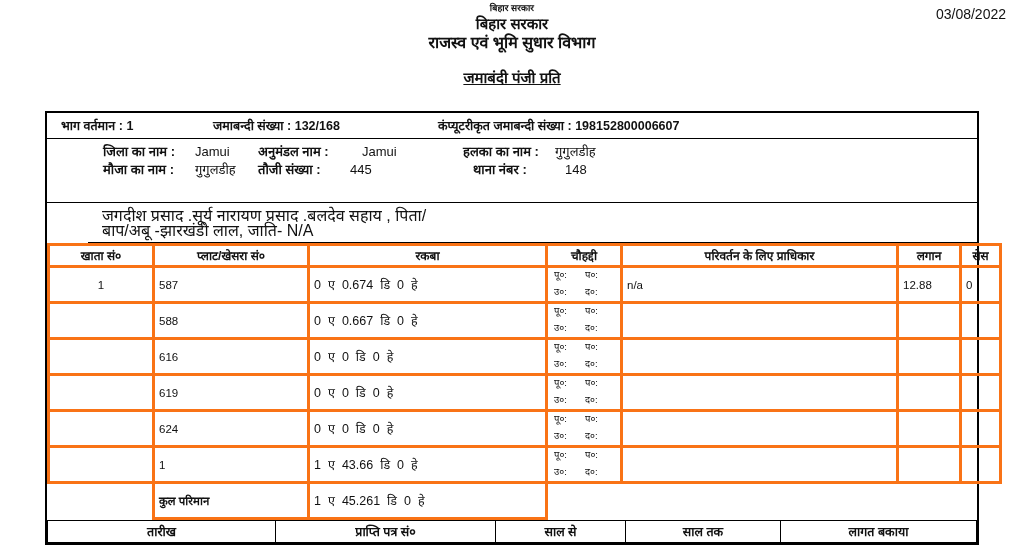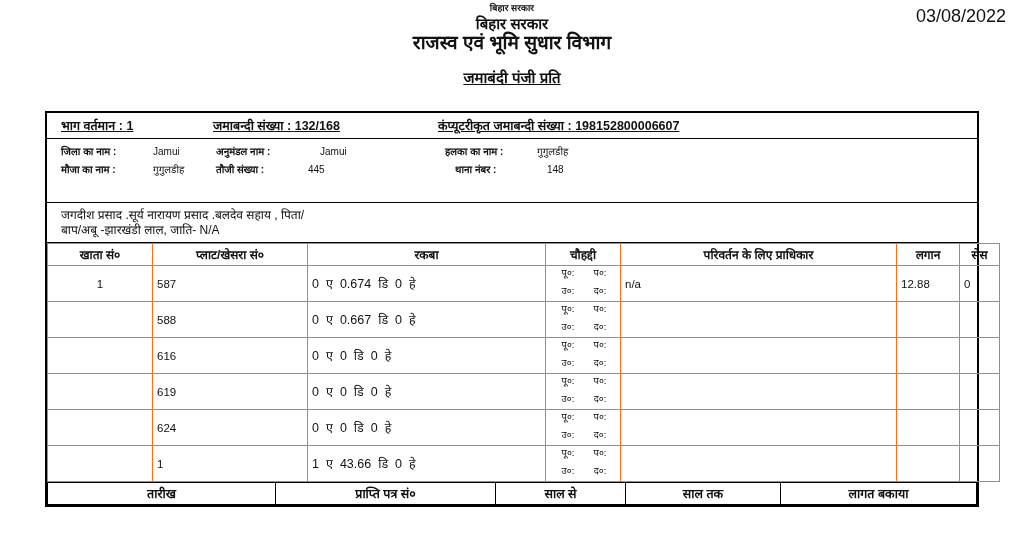--- a/index.html
+++ b/index.html
@@ -32,36 +32,36 @@
     font-weight: bold;
     line-height: 11px;
     letter-spacing: 0.1px;
   }
   .gov-line1 {
     font-size: 15px;
     font-weight: bold;
     line-height: 19px;
   }
   .gov-line2 {
-    font-size: 19px;
+    font-size: 16px;
     font-weight: bold;
     line-height: 20px;
   }
   .doc-title {
     font-size: 15px;
     font-weight: bold;
     text-decoration: underline;
     margin-top: 15px;
     line-height: 20px;
   }
   .date-stamp {
     position: absolute;
     top: 6px;
     right: 18px;
-    font-size: 18px;
+    font-size: 14px;
     color: #111;
     font-weight: normal;
   }
 
   
   .frame {
     position: absolute;
     left: 45px;
     top: 111px;
     width: 934px;
@@ -73,73 +73,75 @@
   .band-top {
     border-bottom: 1px solid #000;
     height: 26px;
     display: flex;
     align-items: center;
     font-size: 12.5px;
     font-weight: bold;
     padding-left: 14px;
     box-sizing: border-box;
   }
-  .band-top span.lbl { white-space: nowrap; text-decoration: underline; }
+  .band-top span.lbl { white-space: nowrap; }
   .bt-1 { width: 152px; }
   .bt-2 { width: 143px; }
   .bt-3 { width: 225px; }
   .bt-4 { }
 
   .band-info {
     border-bottom: 1px solid #000;
     padding: 4px 0 10px 0;
     box-sizing: border-box;
     height: 64px;
   }
   .info-row {
     display: flex;
-    font-size: 10px;
+    font-size: 13px;
     line-height: 18px;
     height: 18px;
+    padding-left: 42px;
   }
   .info-cell { display: flex; }
   .info-key {
     font-weight: bold;
     white-space: nowrap;
   }
   .info-val {
     white-space: nowrap;
     padding-left: 6px;
   }
   .ic-1 { width: 155px; padding-left: 14px; }
   .ic-1 .info-key { width: 86px; }
   .ic-2 { width: 205px; }
   .ic-2 .info-key { width: 98px; }
   .ic-3 { width: 215px; }
   .ic-3 .info-key { width: 86px; }
   .ic-4 { }
-  .ic-4 .info-key { width: 86px; margin-left: 24px; }
+  .ic-4 .info-key { width: 86px; }
 
   .band-names {
     border-bottom: 1px solid #000;
     padding: 5px 0 6px 14px;
-    font-size: 12px;
+    font-size: 16px;
     line-height: 15px;
     height: 40px;
     box-sizing: border-box;
+    margin-left: 41px;
   }
 
   
   table.khata {
     width: 100%;
     border-collapse: collapse;
     table-layout: fixed;
   }
   table.khata th, table.khata td {
-    border: 1px solid #f97316;
+    border: 3px solid #f97316;
     font-size: 11.5px;
     padding: 0 4px;
     vertical-align: middle;
     box-sizing: border-box;
   }
   table.khata th {
     font-weight: bold;
     text-align: center;
     height: 22px;
     font-size: 12px;
@@ -169,21 +171,21 @@
   .chauh-box {
     display: grid;
     grid-template-columns: 1fr 1fr;
     grid-template-rows: 1fr 1fr;
     font-size: 9.5px;
     line-height: 13px;
     height: 100%;
     align-content: center;
     padding: 3px 0 3px 2px;
   }
-  .chauh-box span { white-space: nowrap; text-align: center; }
+  .chauh-box span { white-space: nowrap; }
 
   .total-row td { height: 24px; }
   .total-label {
     font-weight: bold;
     font-size: 12.5px;
     text-align: left;
     padding-left: 3px;
   }
   .total-blank { border-left: none !important; }
 
@@ -449,20 +451,38 @@
               <span>प०:</span>
               <span>उ०:</span>
               <span>द०:</span>
             </div>
           </td>
           <td class="c-auth"></td>
           <td class="c-lagan"></td>
           <td class="c-ses"></td>
         </tr>
 
+        <tr class="total-row">
+          <td class="c-khata total-blank" style="border-left:none;border-bottom:none;"></td>
+          <td class="c-plot total-label">कुल परिमान</td>
+          <td class="c-rakba">
+            <div class="rakba-line">
+              <span>1</span>
+              <span class="rakba-unit">ए</span>
+              <span>45.261</span>
+              <span class="rakba-unit">डि</span>
+              <span>0</span>
+              <span class="rakba-unit">हे</span>
+            </div>
+          </td>
+          <td class="c-chauh" style="border:none;"></td>
+          <td class="c-auth" style="border:none;"></td>
+          <td class="c-lagan" style="border:none;"></td>
+          <td class="c-ses" style="border:none;"></td>
+        </tr>
       </tbody>
     </table>
 
 
     <table class="antim">
       <thead>
         <tr>
           <th class="a-1">तारीख</th>
           <th class="a-2">प्राप्ति पत्र सं०</th>
           <th class="a-3">साल से</th>

